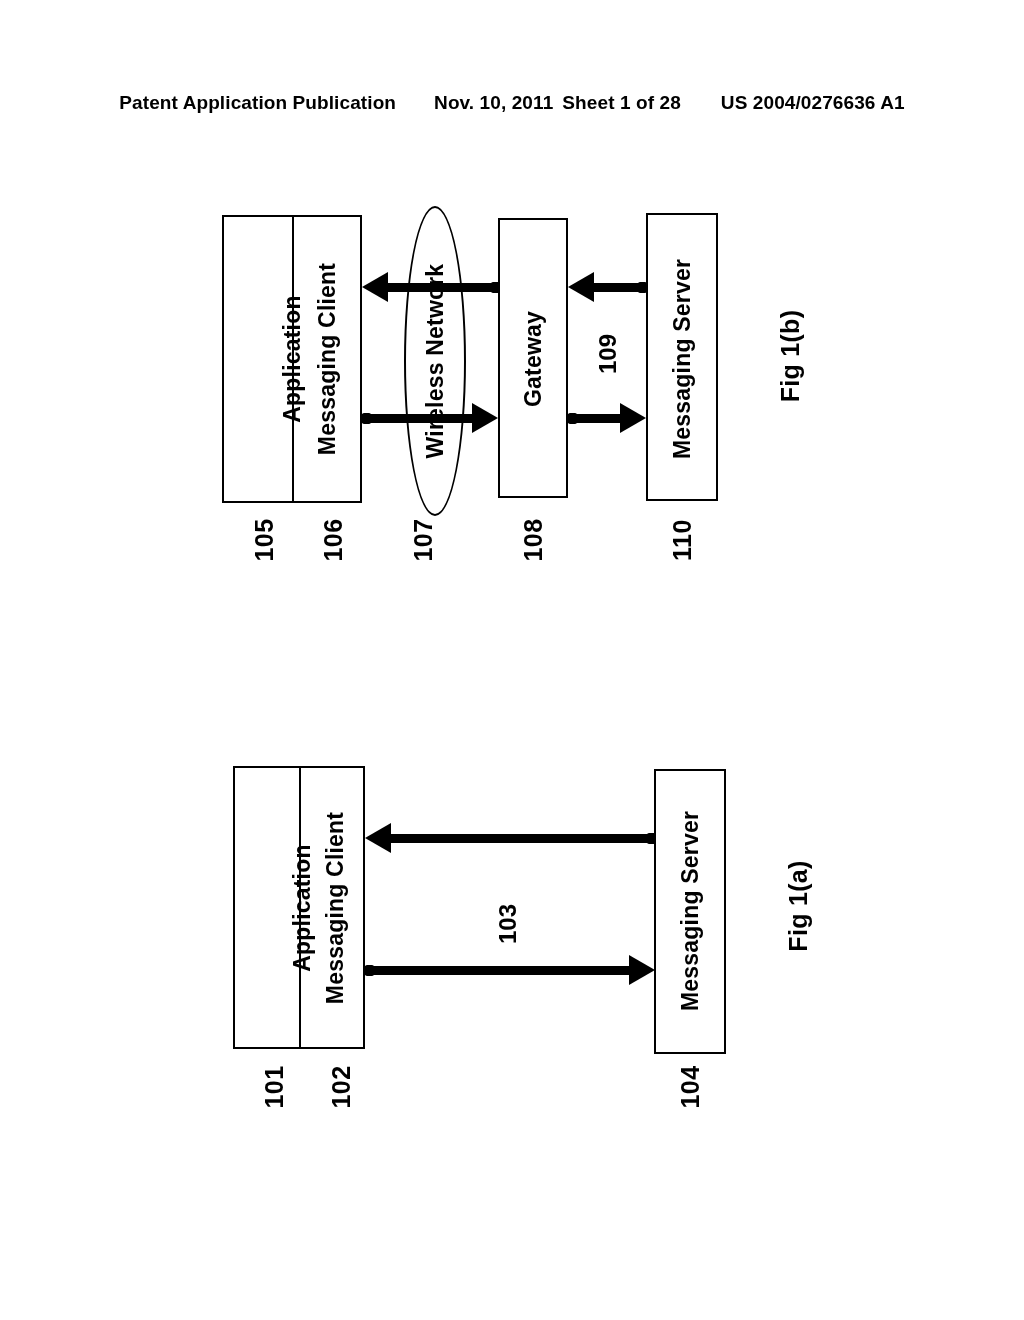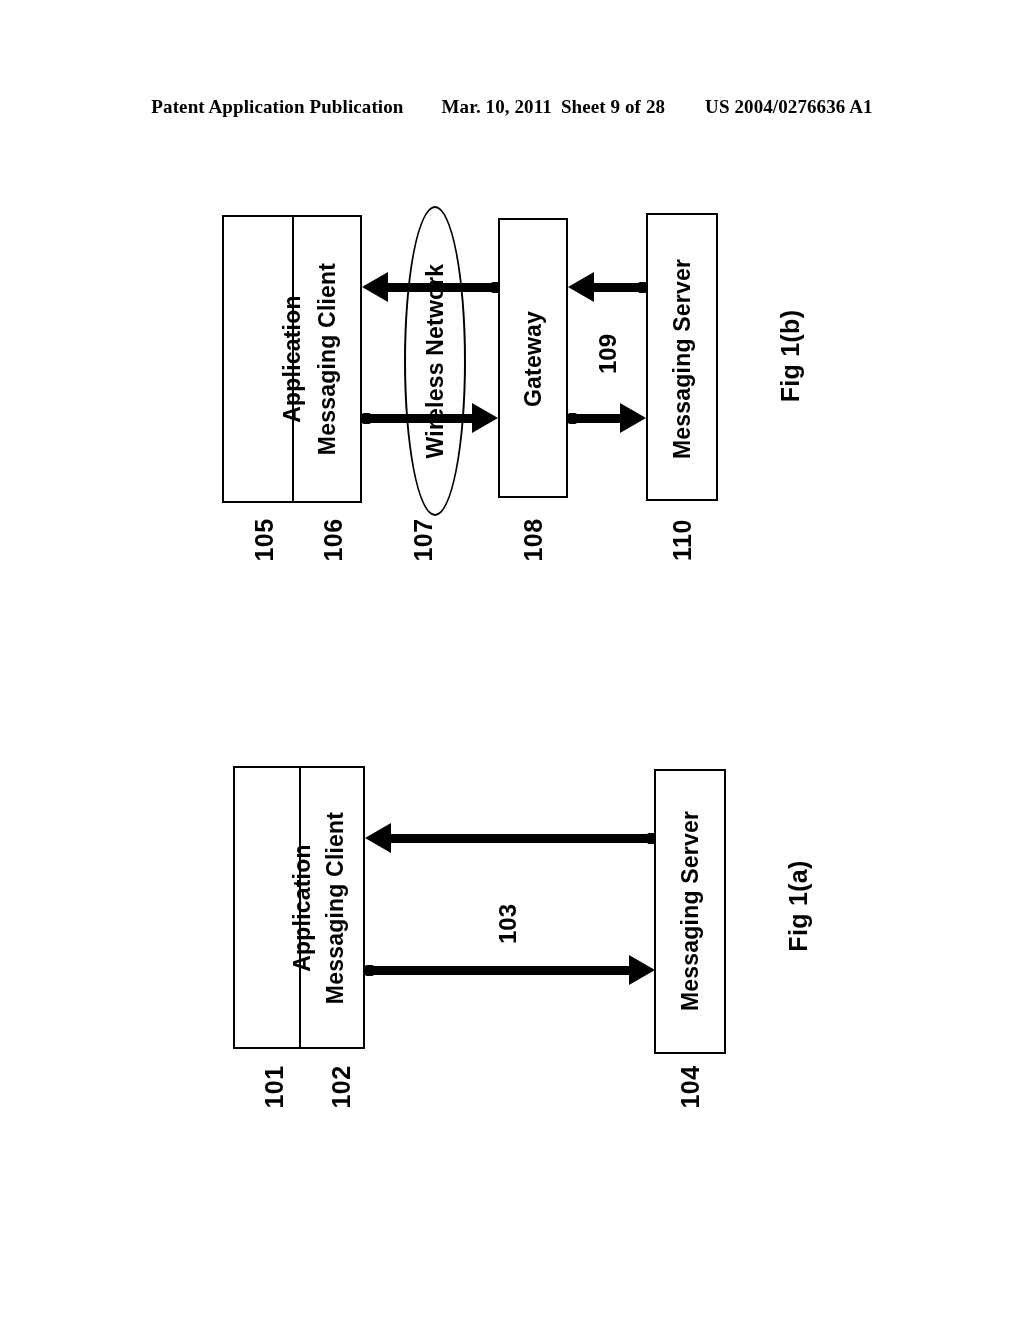--- a/index.html
+++ b/index.html
@@ -18,22 +18,22 @@
 
   
   #page-header {
     position: absolute;
     top: 88px;
     left: 0;
     width: 1024px;
     height: 30px;
     display: flex;
     justify-content: center;
-    align-items: flex-end;
-    font-family: Liberation Serif, serif;
+    align-items: center;
+    font-family: Liberation Sans, sans-serif;
     font-weight: bold;
     font-size: 19px;
     letter-spacing: 0.1px;
     white-space: nowrap;
   }
   #page-header .hdr-pub   { margin-right: 38px; }
   #page-header .hdr-date  { margin-right: 9px; }
   #page-header .hdr-sheet { margin-right: 40px; }
   #page-header .hdr-num   { }
 
@@ -124,22 +124,22 @@
     background: #000;
     top: -5px;
     border-radius: 2px;
   }
 </style>
 </head>
 <body>
 
 <div id="page-header">
   <span class="hdr-pub">Patent Application Publication</span>
-  <span class="hdr-date">Mar. 10, 2011</span>
-  <span class="hdr-sheet">Sheet 9 of 28</span>
+  <span class="hdr-date">Nov. 10, 2011</span>
+  <span class="hdr-sheet">Sheet 1 of 28</span>
   <span class="hdr-num">US 2004/0276636 A1</span>
 </div>
 
 <div class="fig" id="fig-b" style="left:0; top:0; width:1024px; height:620px;">
 
   <div class="node-box" style="left:222px; top:215px; width:140px; height:288px;">
     <div style="position:absolute; left:68px; top:0; bottom:0; border-left:2px solid #000;"></div>
   </div>
   <div class="vt node-label" style="left:202px; top:344px; width:180px; height:30px;">Application</div>
   <div class="vt node-label" style="left:237px; top:344px; width:180px; height:30px;">Messaging Client</div>

